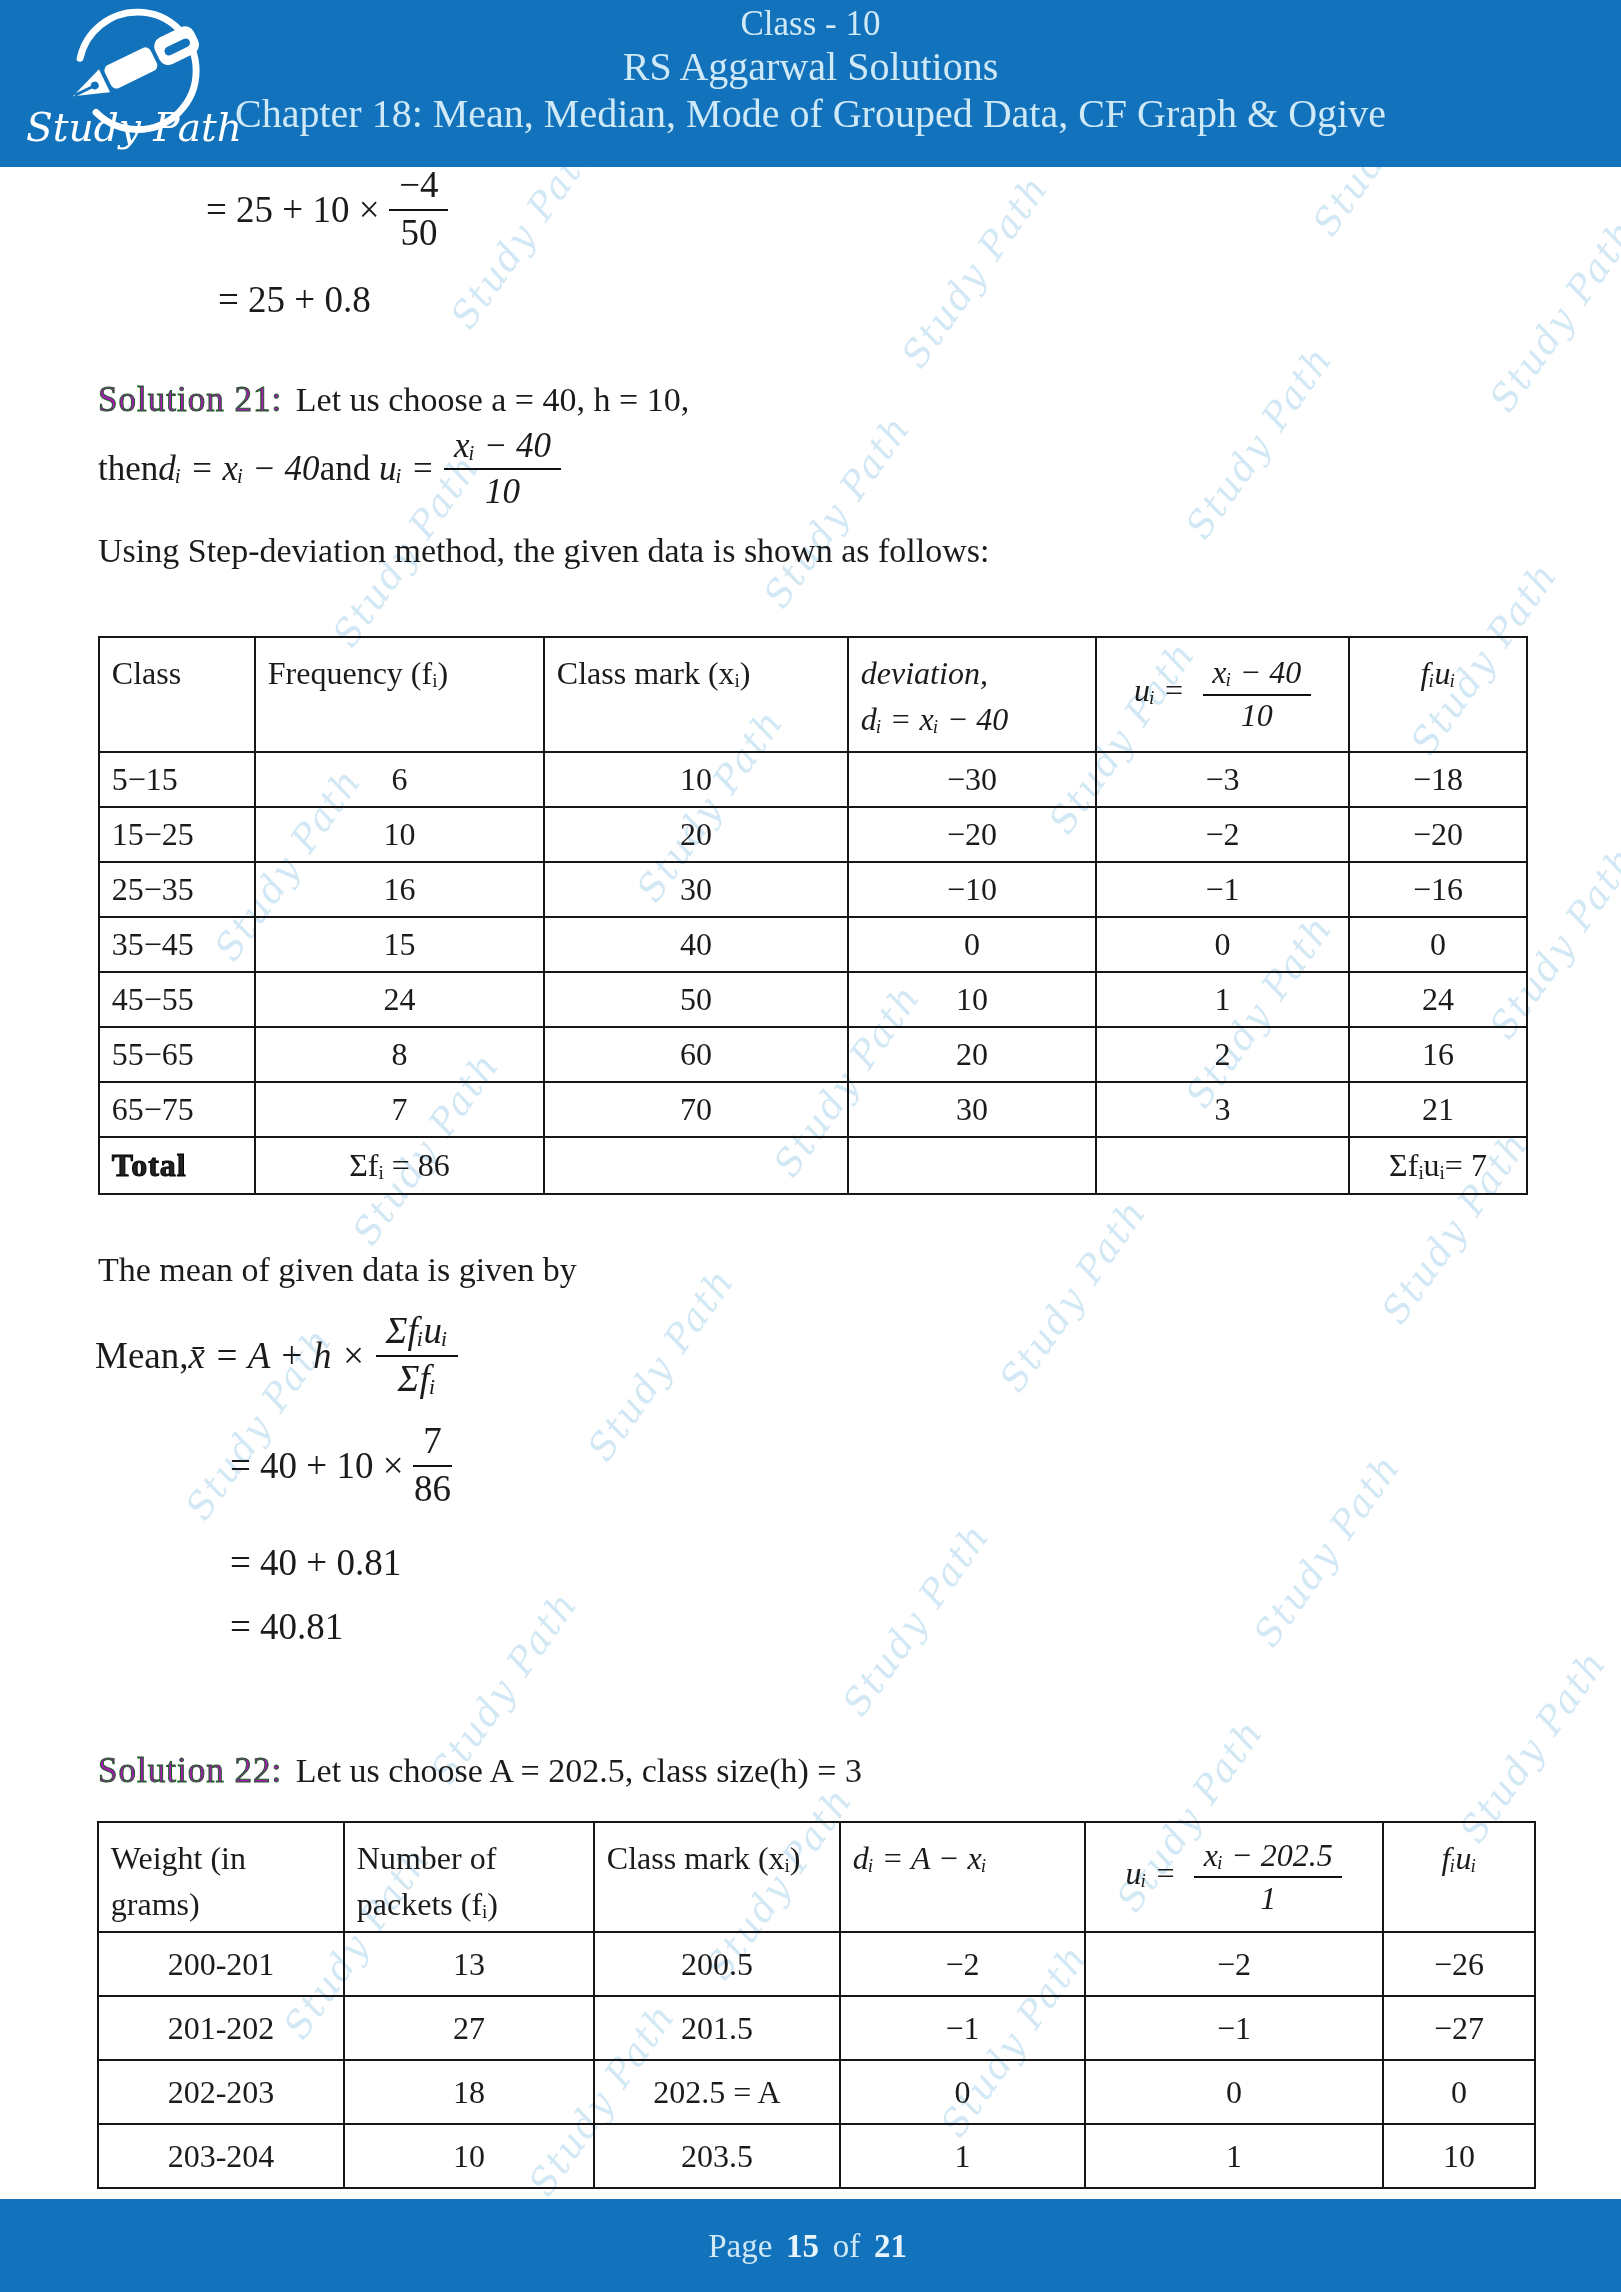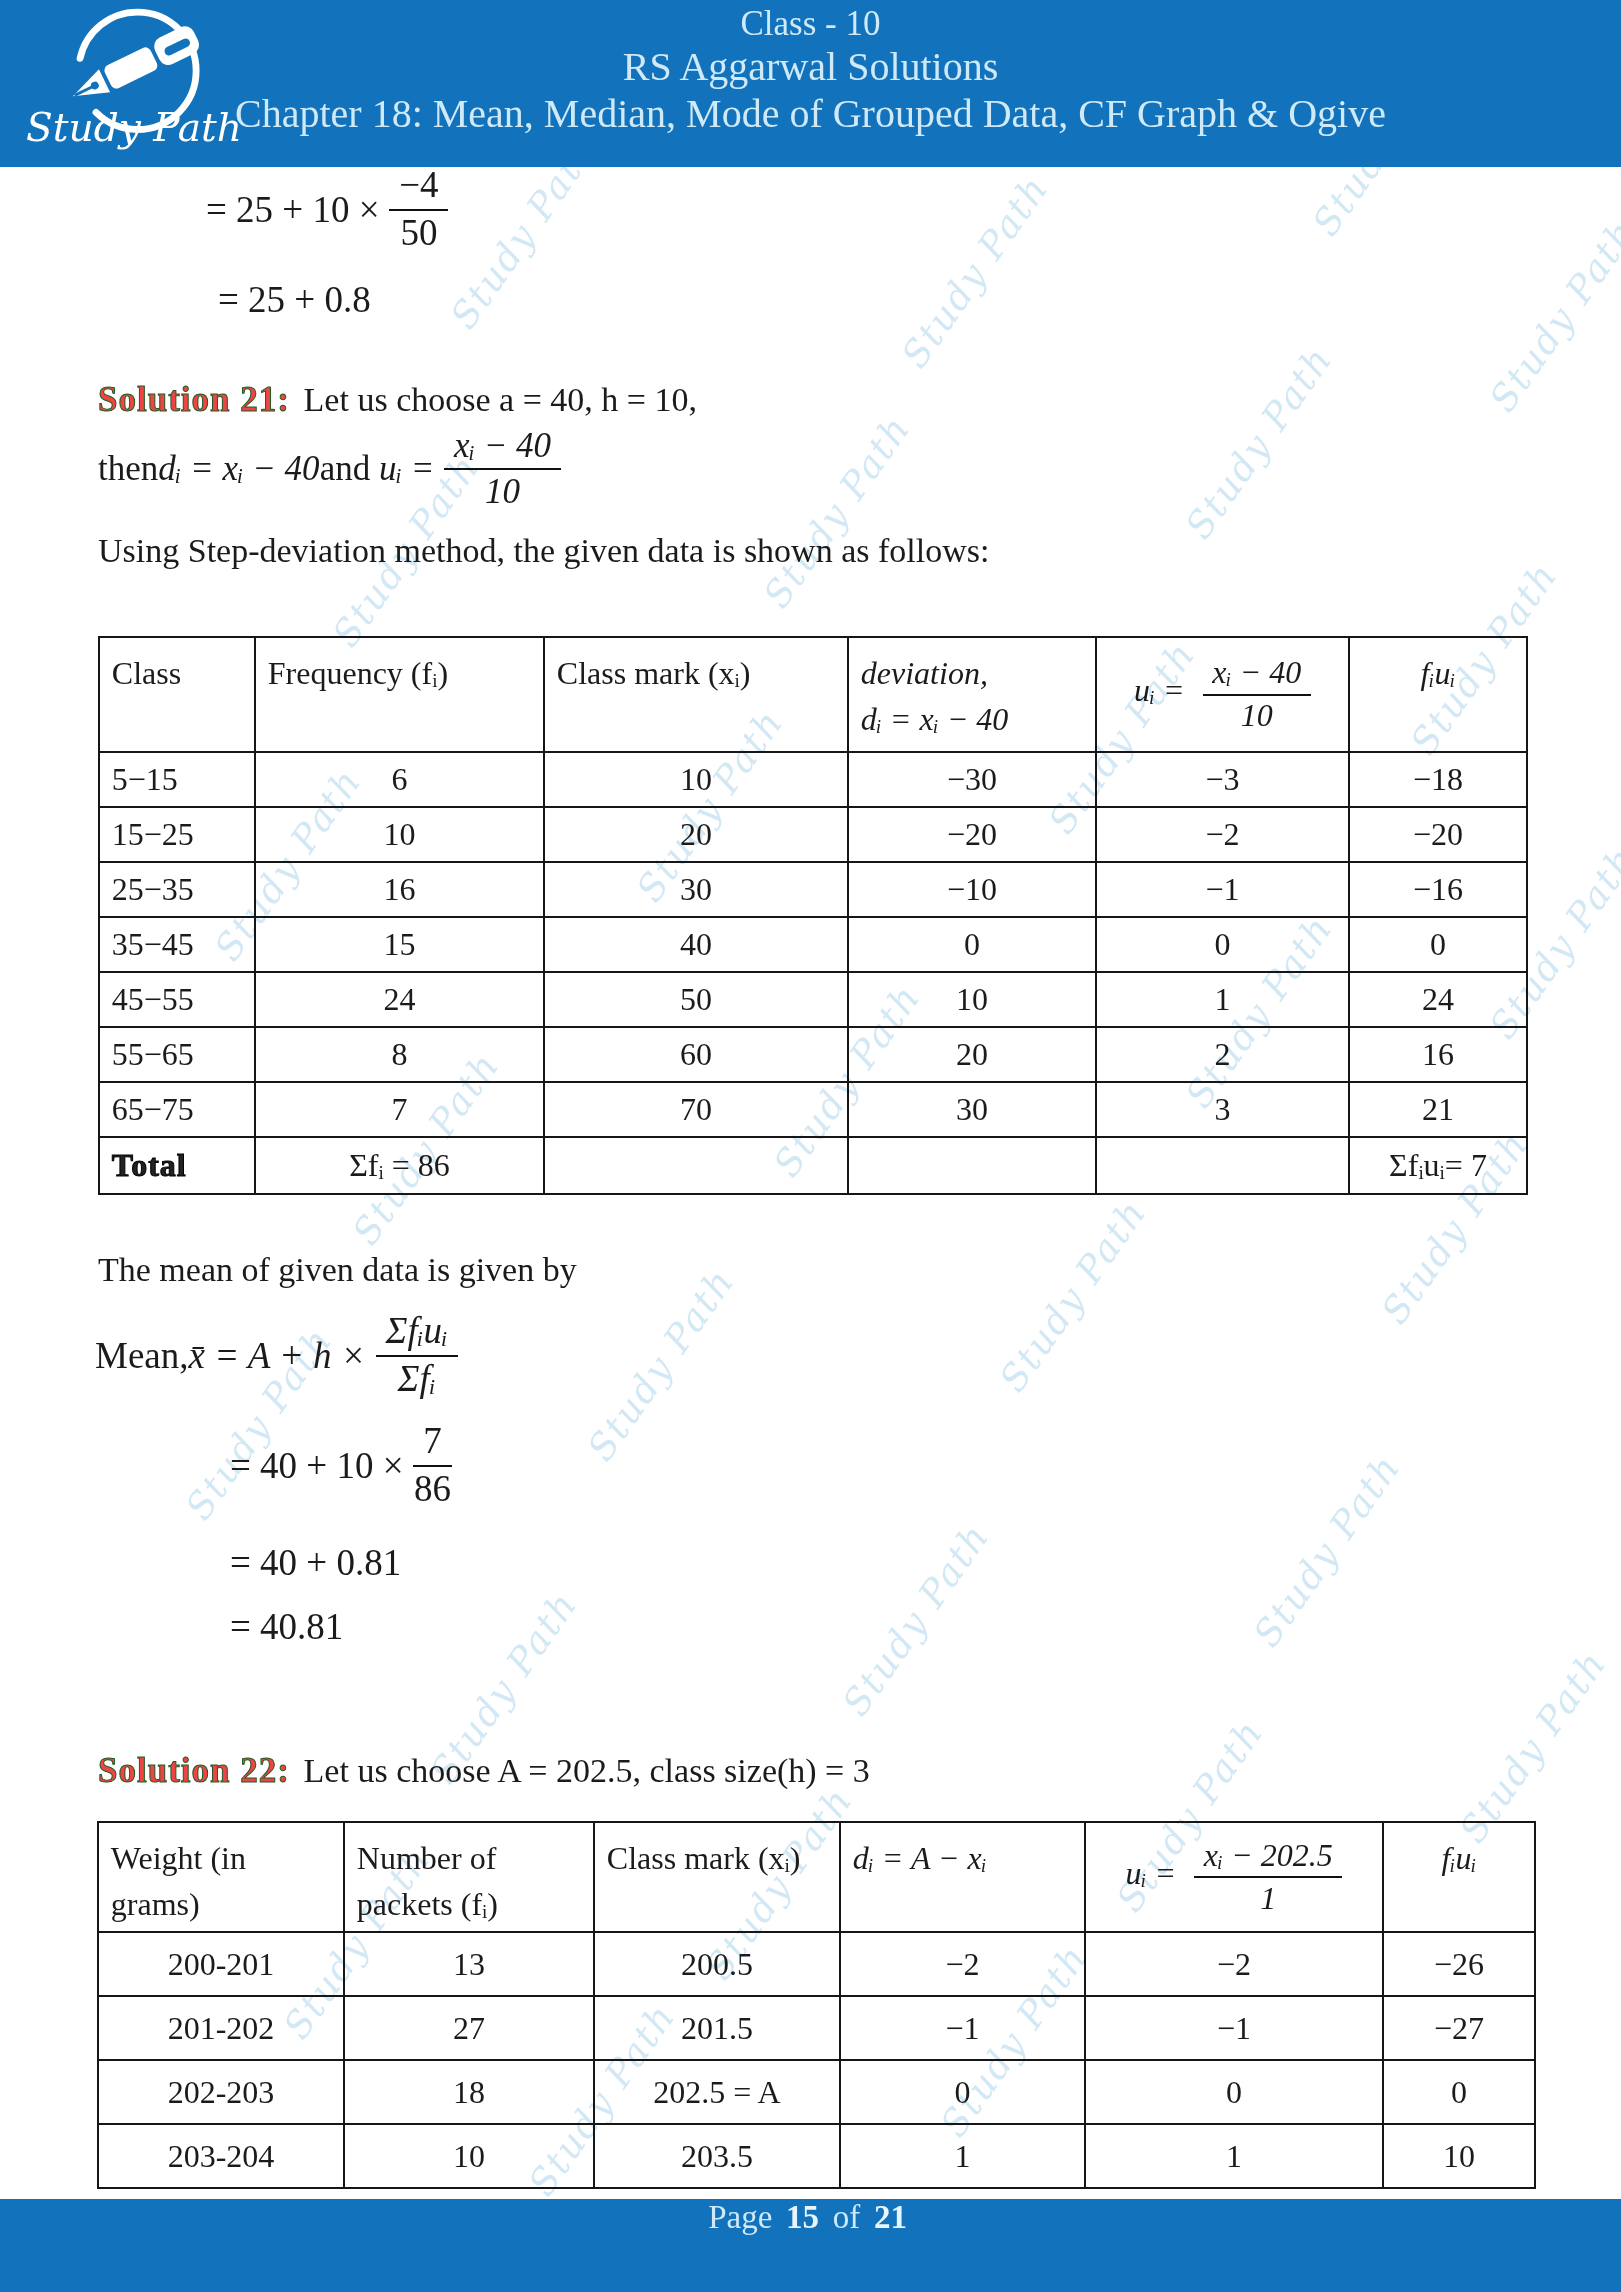--- a/index.html
+++ b/index.html
@@ -35,42 +35,42 @@
   .logo{position:absolute;left:21.6px;top:5.9px;width:225px;height:157px;}
   
   .abs{position:absolute;z-index:1;}
   .body-line{font-size:34px;white-space:nowrap;}
   .eqline{display:flex;align-items:center;font-size:37px;white-space:nowrap;}
   .mi{font-style:italic;}
   .frac{display:inline-flex;flex-direction:column;align-items:center;vertical-align:middle;margin-left:9.8px;}
   .frac .num{padding:0 9.8px 2.9px;border-bottom:2.9px solid #111;line-height:1.1;}
   .frac .den{padding-top:2.9px;line-height:1.1;}
   .sol-label{
-    font-weight:bold;letter-spacing:1px;
-    color:#ef4444;-webkit-text-stroke:1px #1d5c22;
+    font-weight:normal;letter-spacing:1px;
+    color:#a21caf;-webkit-text-stroke:1px #1d5c22;
     margin-right:13.7px;
   }
   
   table{border-collapse:collapse;table-layout:fixed;font-size:32px;z-index:1;position:absolute;background:transparent;}
   th,td{
     border-left:2px solid #161616;border-right:2px solid #161616;
     border-top:2.9px solid #161616;border-bottom:2.9px solid #161616;
     padding:0 11.8px;overflow:hidden;
   }
   th{font-weight:normal;text-align:left;vertical-align:top;padding-top:11.8px;line-height:1.45;}
   th.ctr{text-align:center;}
   th.mid{vertical-align:middle;padding-top:0;}
   td{text-align:center;vertical-align:middle;}
   td.al{text-align:left;}
   .total-label{font-weight:bold;color:#222;-webkit-text-stroke:1px #000;letter-spacing:1px;}
   
   .footer{
     position:absolute;left:0;bottom:0;width:100%;height:94px;
     background:#1272bb;color:#cfe9f7;z-index:2;
-    display:flex;align-items:flex-start;justify-content:center;
+    display:flex;align-items:center;justify-content:center;
     font-size:33px;
   }
   .footer .pg-num{font-weight:bold;color:#e7f4fc;margin:0 9.8px;}
   .footer .pg-word{margin:0 3.9px;}
 </style>
 </head>
 <body>
 
 <div class="page">
 

